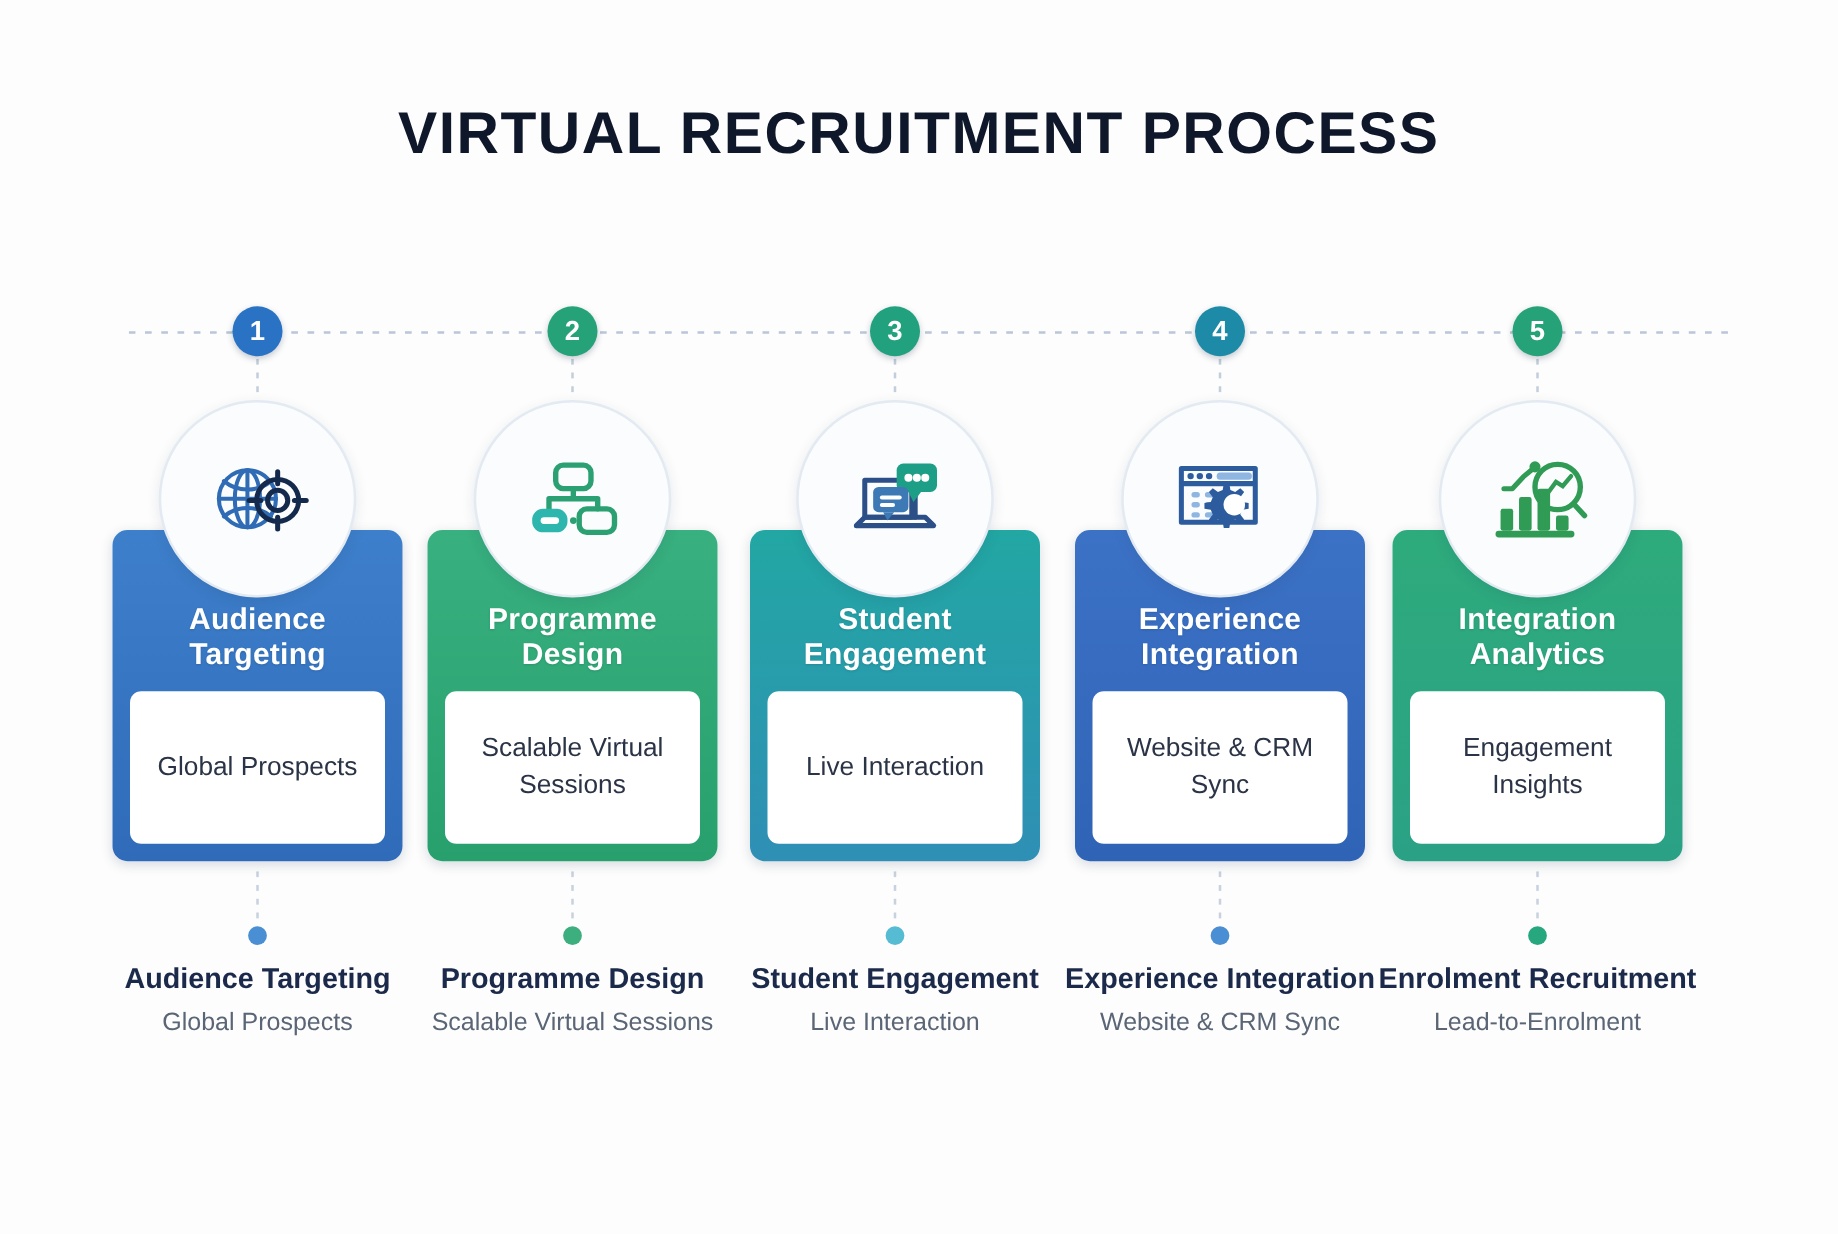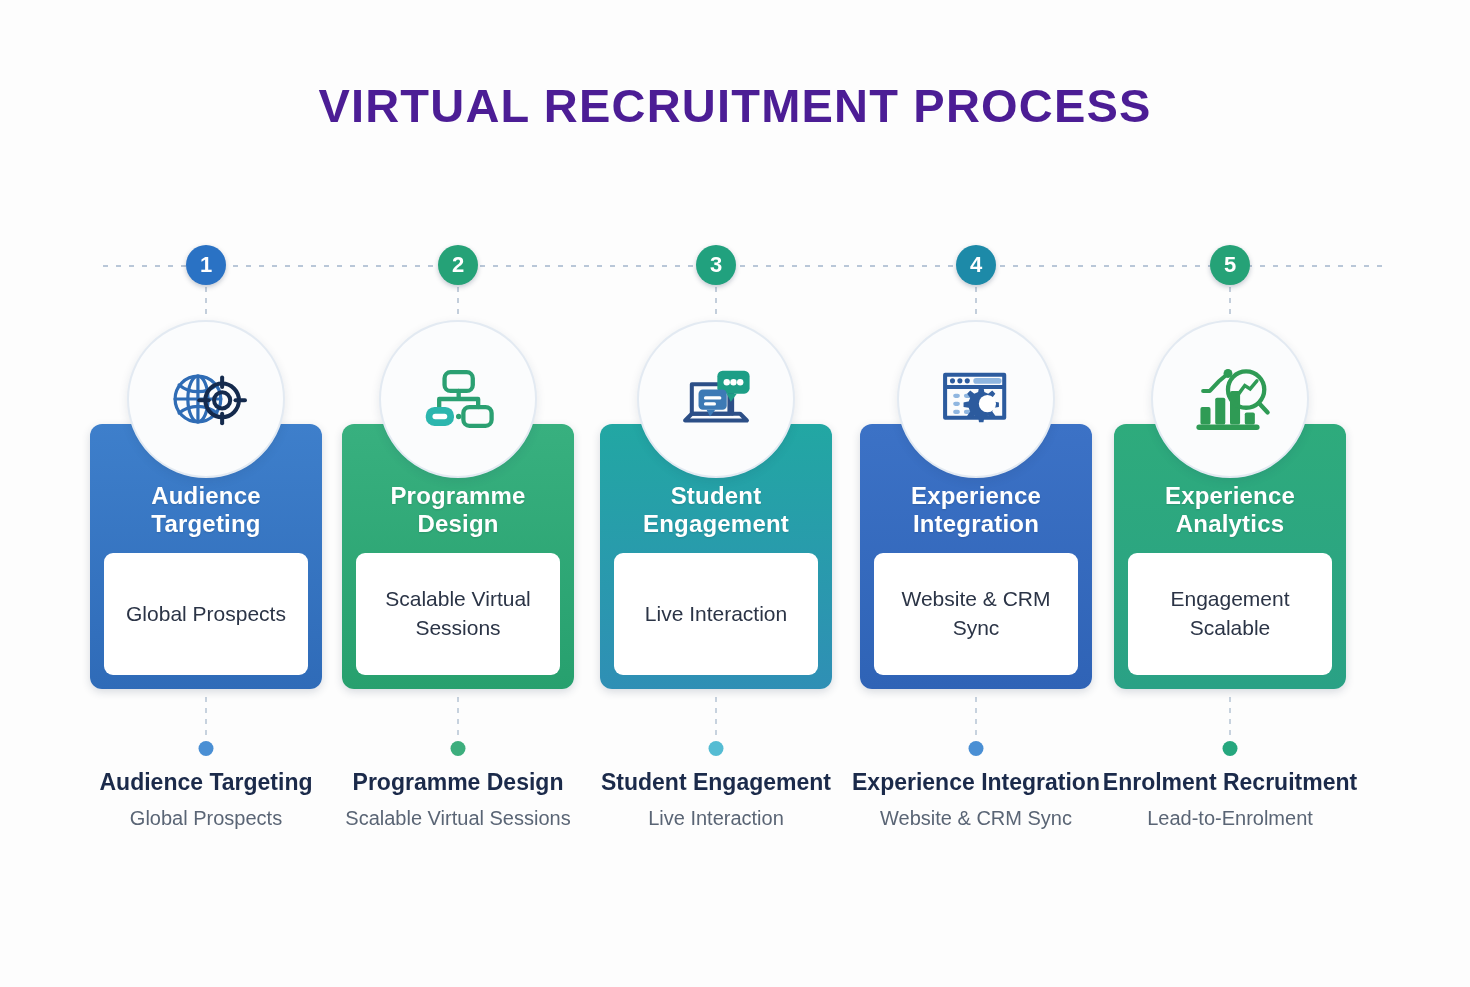--- a/index.html
+++ b/index.html
@@ -13,21 +13,21 @@
   .page { position: relative; width: 1470px; height: 987px; }
 
   
   .title {
     position: absolute;
     top: 78px; left: 0; width: 1470px;
     text-align: center;
     font-size: 47px;
     font-weight: bold;
     letter-spacing: 1.2px;
-    color: #4c1d95;
+    color: #0f172a;
   }
 
   
   .rail {
     position: absolute;
     top: 265px; left: 103px; width: 1286px; height: 2px;
     background-image: linear-gradient(to right, #b9c7d8 0 5px, transparent 5px 13px);
     background-size: 13px 2px;
     background-repeat: repeat-x;
   }
@@ -361,23 +361,23 @@
           <circle cx="30.5" cy="13" r="3.3" fill="#2f9b55"></circle>
           <g fill="none" stroke="#2f9b55" stroke-width="3.2" stroke-linecap="round">
             <circle cx="44" cy="25" r="13.5"></circle>
             <line x1="53.5" y1="35" x2="60" y2="42"></line>
             <path d="M37.5 29.5 l5.5-7.5 4 2.5 5-6" stroke-width="2.6"></path>
           </g>
         </svg>
       </div>
 
       <div class="card" style="background:linear-gradient(to bottom,#2eab7c,#2aa185);">
-        <div class="card-title">Experience Analytics</div>
-        <div class="card-box">
-          <span>Engagement Scalable</span>
+        <div class="card-title">Integration Analytics</div>
+        <div class="card-box">
+          <span>Engagement Insights</span>
         </div>
       </div>
 
       <div class="drop-line"></div>
       <div class="drop-dot" style="background:#26a77e;"></div>
 
       <div class="legend">
         <div class="legend-title">Enrolment Recruitment</div>
         <div class="legend-sub">Lead-to-Enrolment</div>
       </div>

